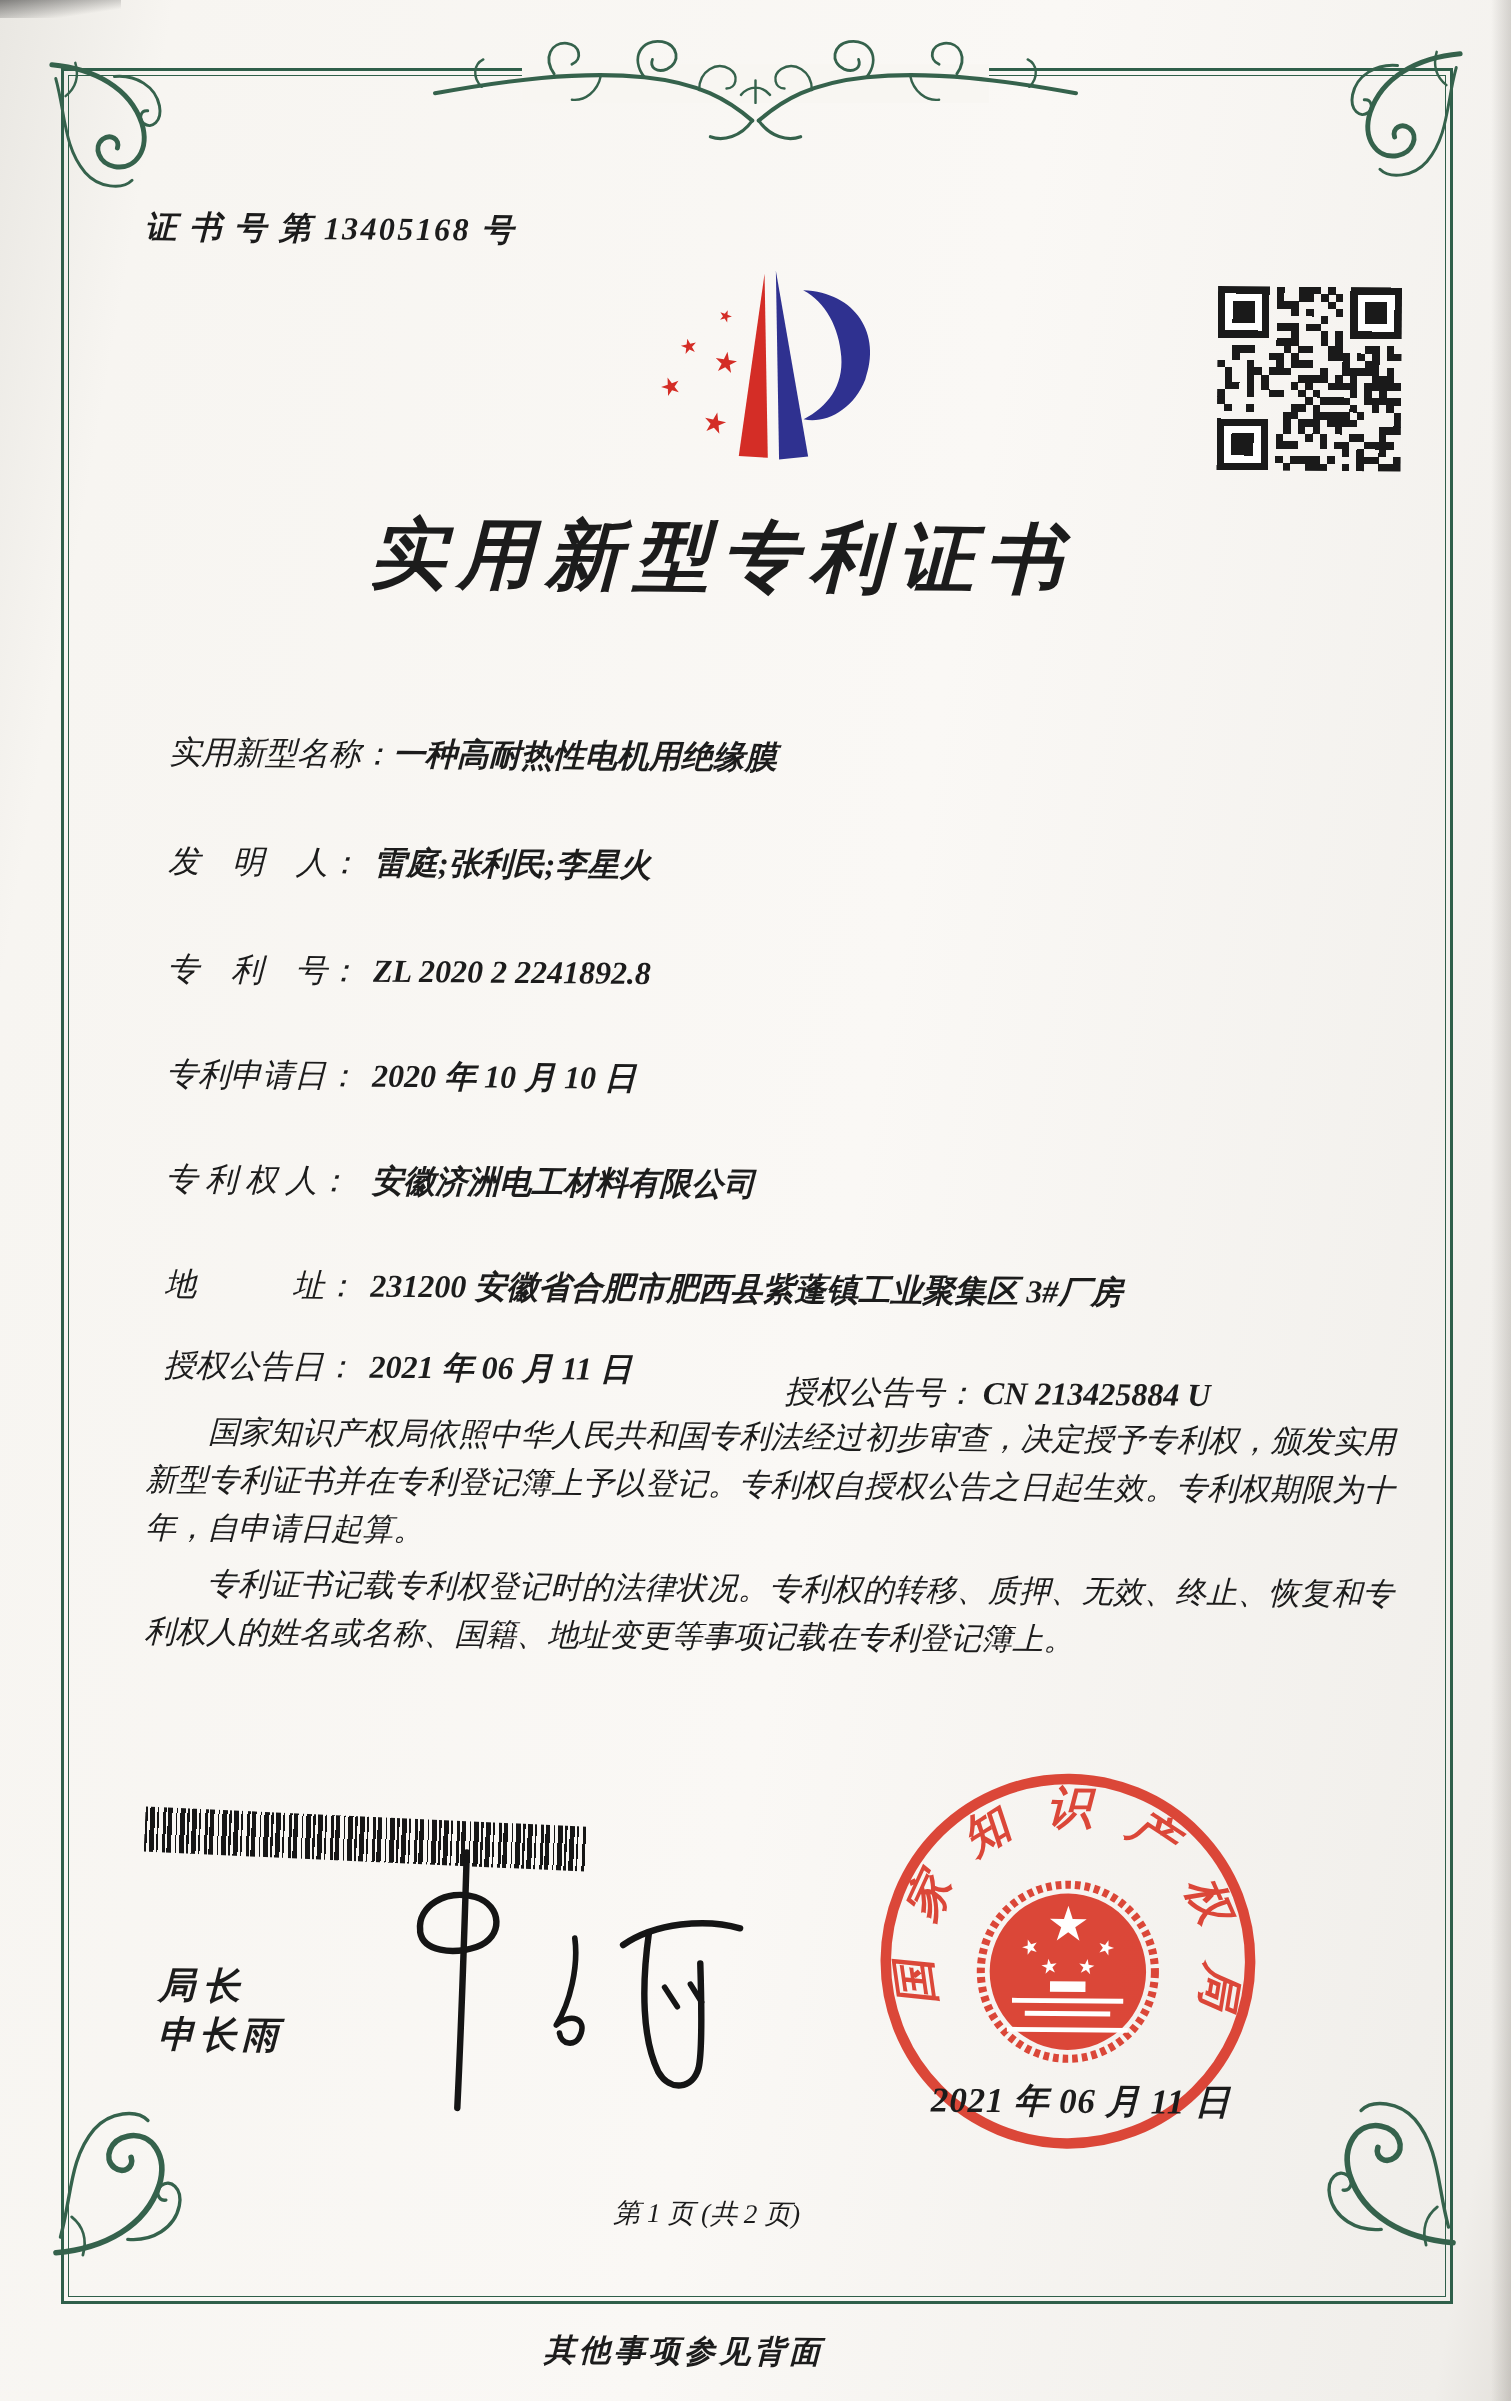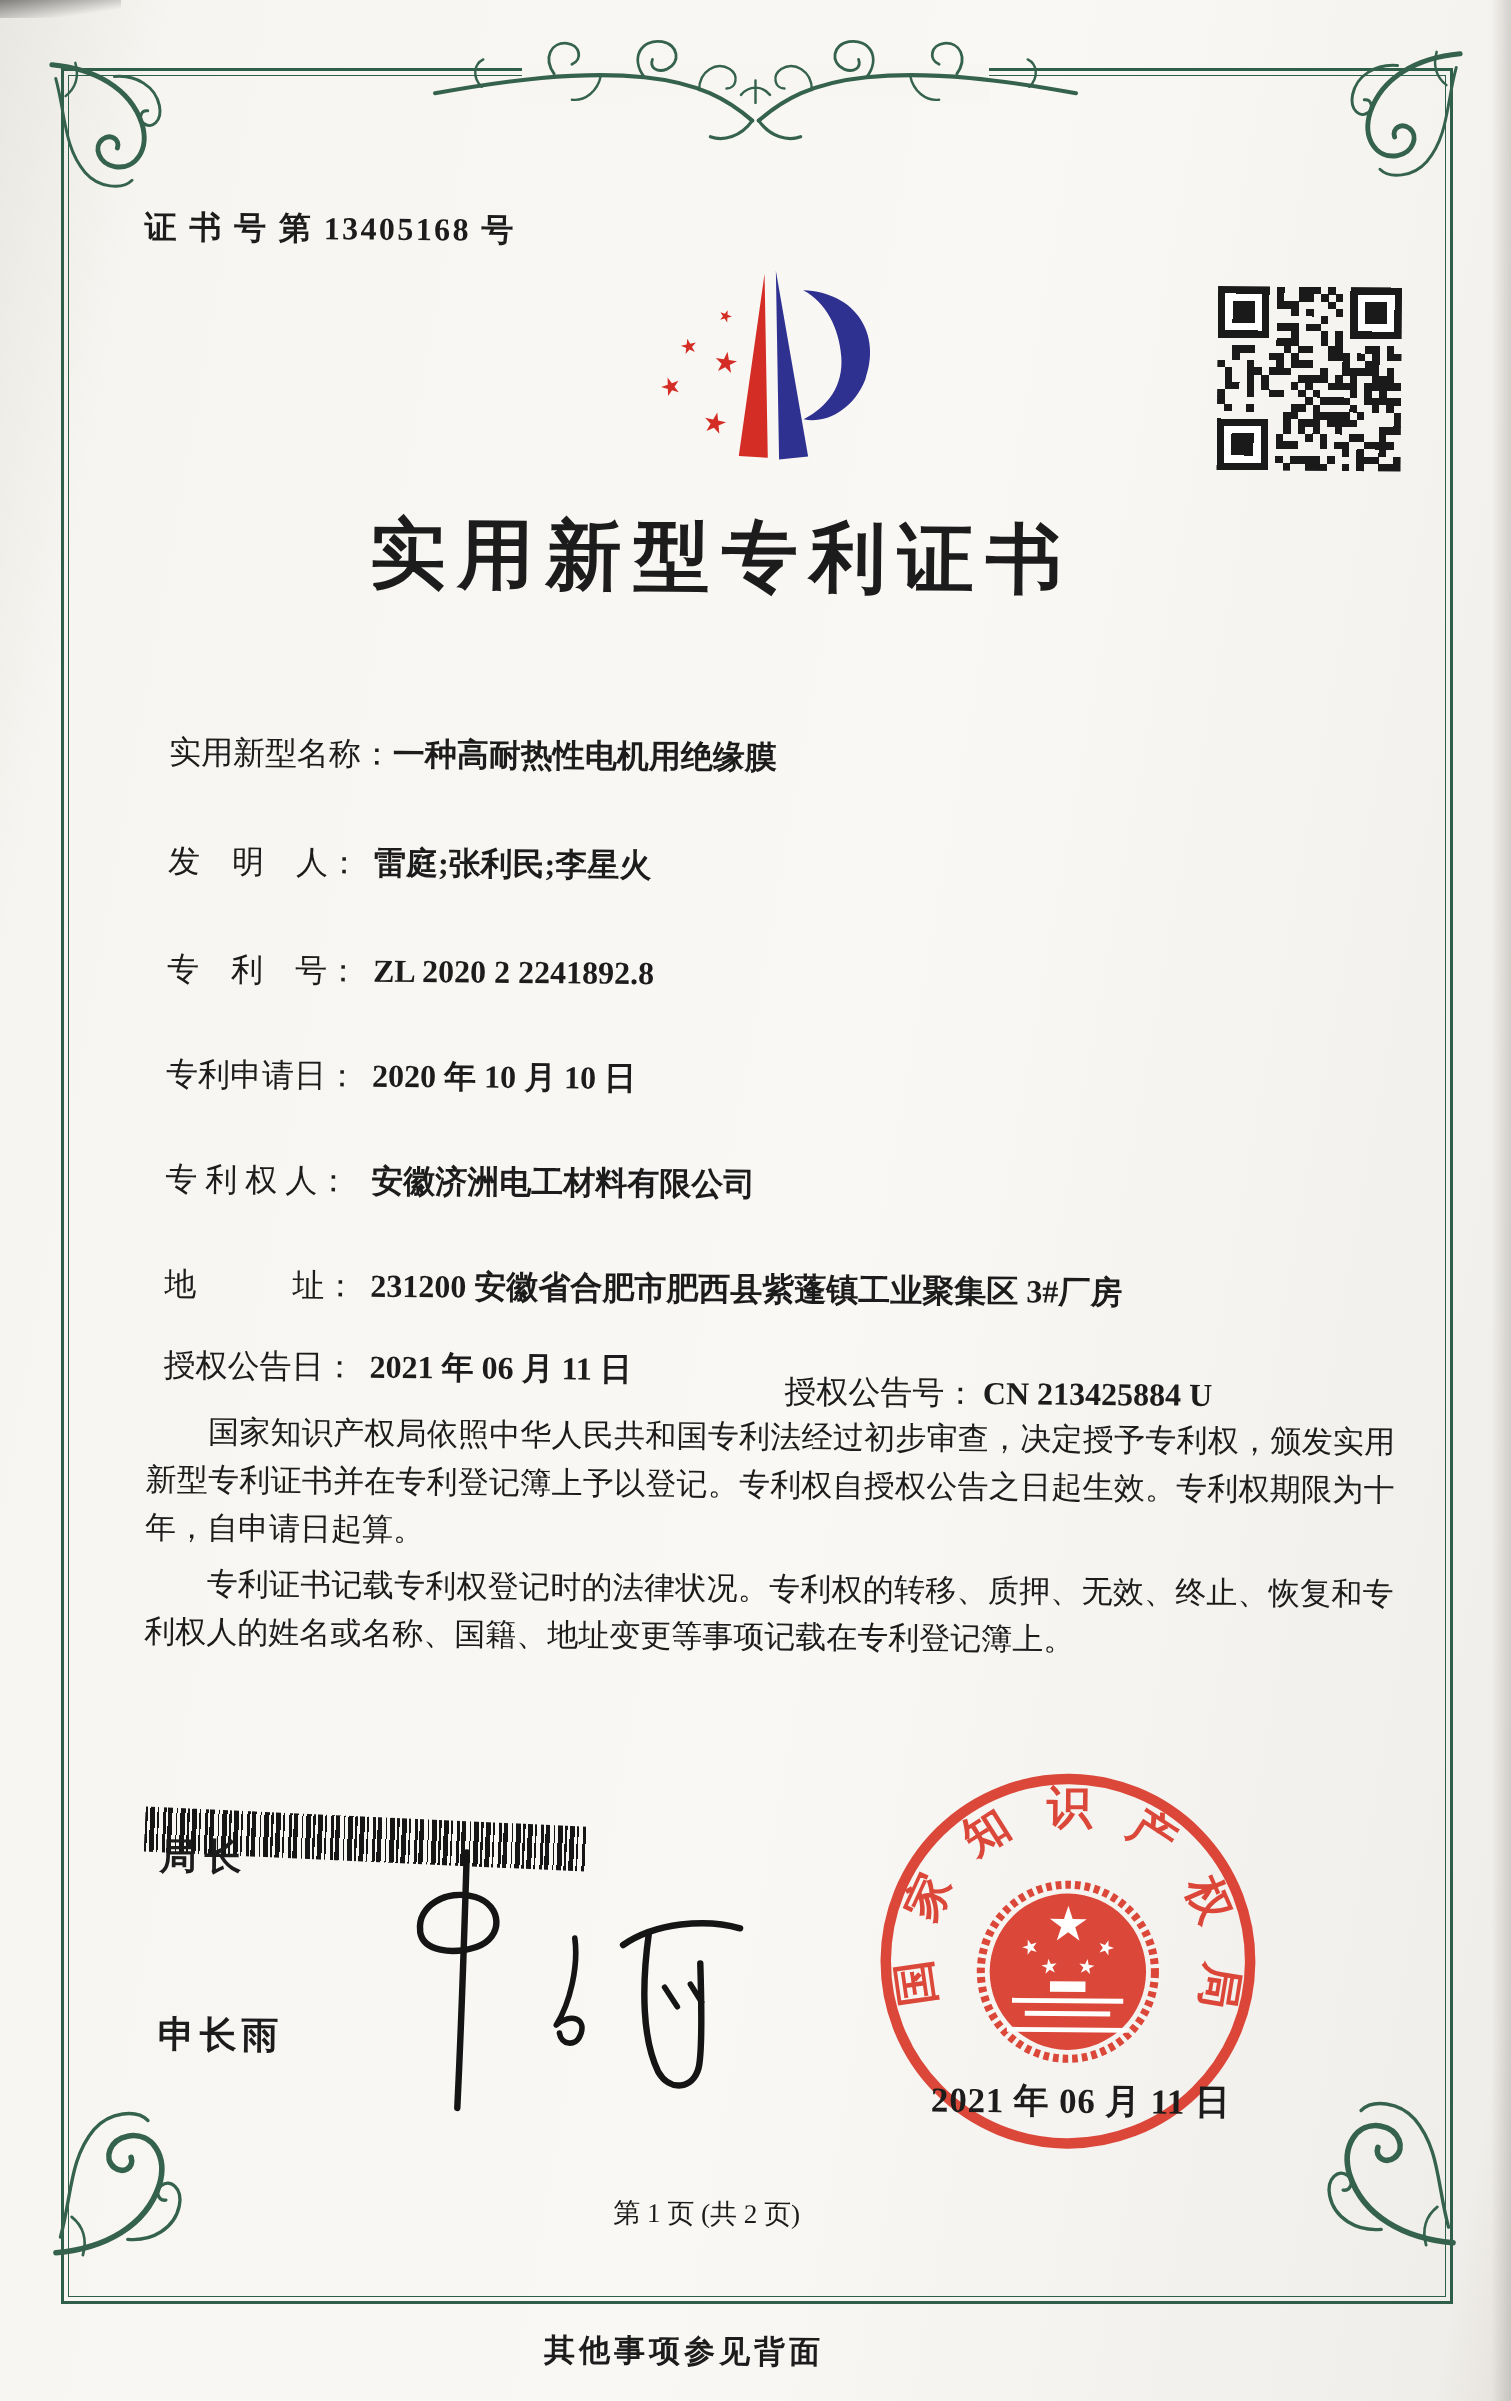--- a/index.html
+++ b/index.html
@@ -11,21 +11,21 @@
     --ink:#1c1c1c;
     --paper:#f8f6f2;
   }
   html,body{margin:0;padding:0;}
   body{
     width:1512px;height:2401px;position:relative;overflow:hidden;
     background:linear-gradient(100deg,#e9e7e2 0%,#f7f5f1 9%,#faf8f5 55%,#f0eeea 96%,#e4e1dc 100%);
     font-family:"Liberation Serif","DejaVu Serif",serif;
     color:var(--ink);
   }
-  .sheet{position:absolute;inset:0;}
+  .sheet{position:absolute;inset:0;font-style:italic;}
   .sheet::after{content:"";position:absolute;top:0;right:0;width:21px;height:100%;
     background:linear-gradient(to right,rgba(0,0,0,0),rgba(120,115,108,.28));pointer-events:none;}
   .scan-edge{position:absolute;left:0;top:0;width:121px;height:18px;
     background:linear-gradient(to bottom right,rgba(40,40,40,.55),rgba(40,40,40,0) 75%);}
 
   
   .frame{position:absolute;left:61px;top:68px;width:1392px;height:2236px;
     border:3.2px solid var(--green);box-sizing:border-box;}
   .frame-inner{position:absolute;inset:4px;border:1.6px solid var(--green);}
 
@@ -64,21 +64,21 @@
   .barcode{position:absolute;left:150px;top:1820px;width:442px;height:45px;transform:rotate(2.1deg);
     background:repeating-linear-gradient(90deg,
       #161616 0 2.4px,transparent 2.4px 4.8px,
       #161616 4.8px 9.7px,transparent 9.7px 12px,
       #161616 12px 13.7px,transparent 13.7px 18px,
       #161616 18px 21px,transparent 21px 22.6px,
       #161616 22.6px 27px,transparent 27px 31px,
       #161616 31px 32px,transparent 32px 35px,
       #161616 35px 40px,transparent 40px 42px);}
 
-  .sig-role{position:absolute;left:165px;top:1837px;font-size:37px;letter-spacing:8px;font-weight:600;}
+  .sig-role{position:absolute;left:165px;top:1966px;font-size:37px;letter-spacing:8px;font-weight:600;}
   .sig-name{position:absolute;left:165px;top:2015px;font-size:37px;letter-spacing:4.8px;font-weight:600;}
   .signature{position:absolute;left:339px;top:1843px;width:436px;height:282px;}
 
   .seal{position:absolute;left:877px;top:1761px;width:395px;height:395px;}
   .seal-date{position:absolute;left:903px;top:2075px;width:371px;text-align:center;
     font-size:35px;font-weight:600;letter-spacing:0.8px;}
 
   .page-info{position:absolute;left:514px;top:2196px;width:403px;text-align:center;font-size:27px;}
   .back-note{position:absolute;left:452px;top:2331px;width:484px;text-align:center;
     font-size:31px;letter-spacing:4px;font-weight:600;}

